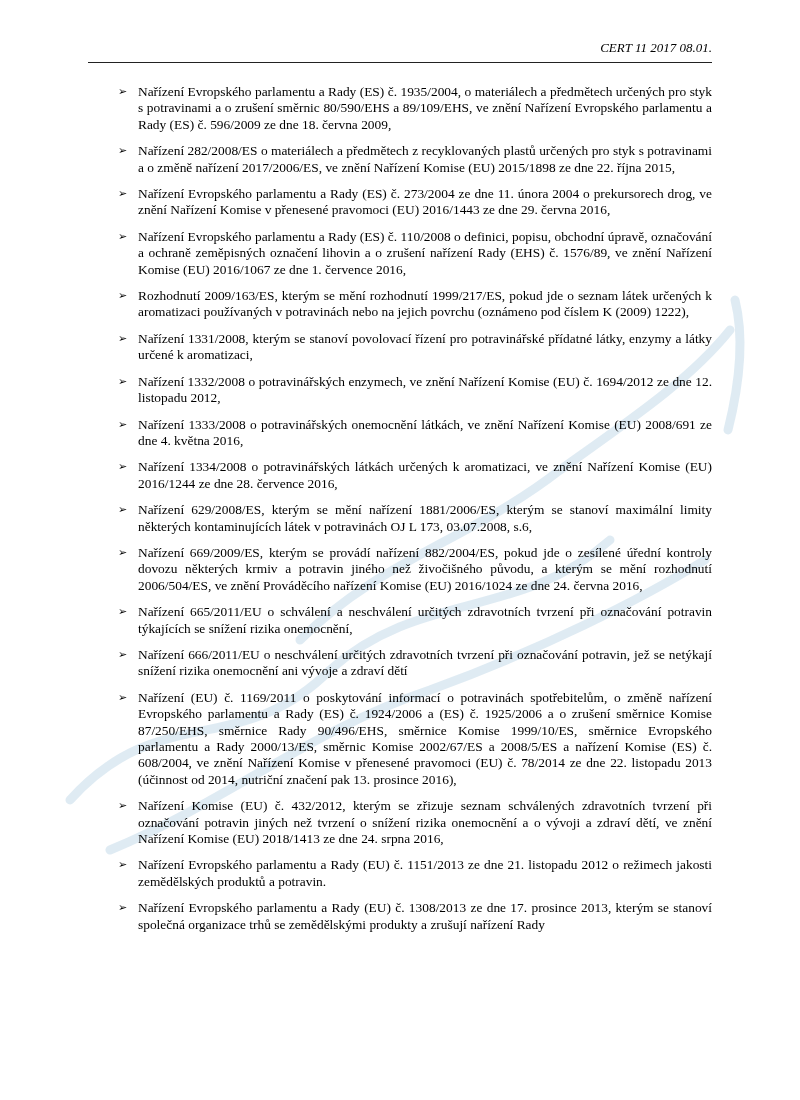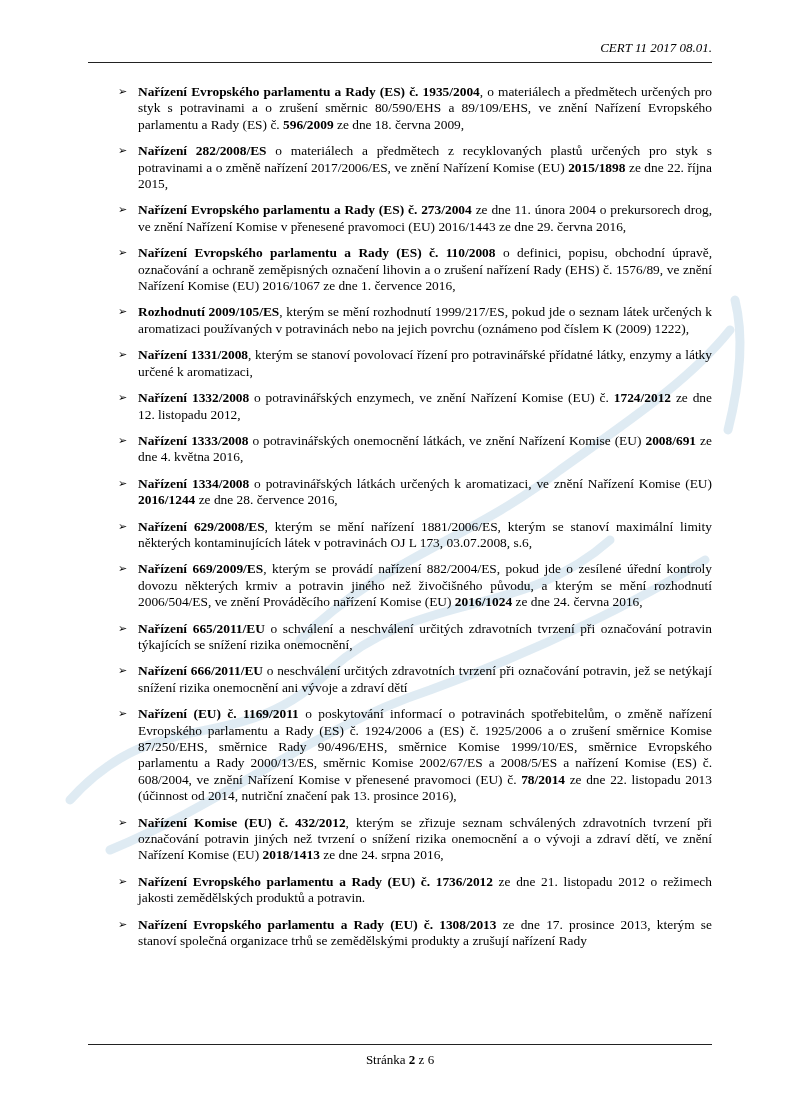--- a/index.html
+++ b/index.html
@@ -43,21 +43,21 @@
     margin-bottom: 10px;
     text-align: justify;
   }
   li.reg-item .bullet {
     position: absolute;
     left: 0;
     top: 0;
     font-size: 11px;
     font-family: "DejaVu Sans", sans-serif;
   }
-  .b { font-weight: bold; }
+  .b { font-weight: normal; }
   .footer {
     position: absolute;
     left: 88px;
     right: 88px;
     bottom: 32px;
     border-top: 1px solid #222;
     padding-top: 7px;
     text-align: center;
     font-size: 13px;
   }
@@ -91,33 +91,30 @@
   <div class="header">
     <span>CERT 11 2017 08.01.</span>
   </div>
 
   <div class="content">
     <ul class="reg-list">
         <li class="reg-item"><span class="bullet">➢</span><span class="b">Nařízení Evropského parlamentu a Rady (ES) č. 1935/2004</span><span>, o materiálech a předmětech určených pro styk s potravinami a o zrušení směrnic 80/590/EHS a 89/109/EHS, ve znění Nařízení Evropského parlamentu a Rady (ES) č. </span><span class="b">596/2009</span><span> ze dne 18. června 2009,</span></li>
         <li class="reg-item"><span class="bullet">➢</span><span class="b">Nařízení 282/2008/ES</span><span> o materiálech a předmětech z recyklovaných plastů určených pro styk s potravinami a o změně nařízení 2017/2006/ES, ve znění Nařízení Komise (EU) </span><span class="b">2015/1898</span><span> ze dne 22. října 2015,</span></li>
         <li class="reg-item"><span class="bullet">➢</span><span class="b">Nařízení Evropského parlamentu a Rady (ES) č. 273/2004</span><span> ze dne 11. února 2004 o prekursorech drog, ve znění Nařízení Komise v přenesené pravomoci (EU) 2016/1443 ze dne 29. června 2016,</span></li>
         <li class="reg-item"><span class="bullet">➢</span><span class="b">Nařízení Evropského parlamentu a Rady (ES) č. 110/2008</span><span> o definici, popisu, obchodní úpravě, označování a ochraně zeměpisných označení lihovin a o zrušení nařízení Rady (EHS) č. 1576/89, ve znění Nařízení Komise (EU) 2016/1067 ze dne 1. července 2016,</span></li>
-        <li class="reg-item"><span class="bullet">➢</span><span class="b">Rozhodnutí 2009/105/ES</span><span>, kterým se mění rozhodnutí 1999/217/ES, pokud jde o seznam látek určených k aromatizaci používaných v potravinách nebo na jejich povrchu (oznámeno pod číslem K (2009) 1222),</span></li>
+        <li class="reg-item"><span class="bullet">➢</span><span class="b">Rozhodnutí 2009/163/ES</span><span>, kterým se mění rozhodnutí 1999/217/ES, pokud jde o seznam látek určených k aromatizaci používaných v potravinách nebo na jejich povrchu (oznámeno pod číslem K (2009) 1222),</span></li>
         <li class="reg-item"><span class="bullet">➢</span><span class="b">Nařízení 1331/2008</span><span>, kterým se stanoví povolovací řízení pro potravinářské přídatné látky, enzymy a látky určené k aromatizaci,</span></li>
-        <li class="reg-item"><span class="bullet">➢</span><span class="b">Nařízení 1332/2008</span><span> o potravinářských enzymech, ve znění Nařízení Komise (EU) č. </span><span class="b">1724/2012</span><span> ze dne 12. listopadu 2012,</span></li>
+        <li class="reg-item"><span class="bullet">➢</span><span class="b">Nařízení 1332/2008</span><span> o potravinářských enzymech, ve znění Nařízení Komise (EU) č. </span><span class="b">1694/2012</span><span> ze dne 12. listopadu 2012,</span></li>
         <li class="reg-item"><span class="bullet">➢</span><span class="b">Nařízení 1333/2008</span><span> o potravinářských onemocnění látkách, ve znění Nařízení Komise (EU) </span><span class="b">2008/691</span><span> ze dne 4. května 2016,</span></li>
         <li class="reg-item"><span class="bullet">➢</span><span class="b">Nařízení 1334/2008</span><span> o potravinářských látkách určených k aromatizaci, ve znění Nařízení Komise (EU) </span><span class="b">2016/1244</span><span> ze dne 28. července 2016,</span></li>
         <li class="reg-item"><span class="bullet">➢</span><span class="b">Nařízení 629/2008/ES</span><span>, kterým se mění nařízení 1881/2006/ES, kterým se stanoví maximální limity některých kontaminujících látek v potravinách OJ L 173, 03.07.2008, s.6,</span></li>
         <li class="reg-item"><span class="bullet">➢</span><span class="b">Nařízení 669/2009/ES</span><span>, kterým se provádí nařízení 882/2004/ES, pokud jde o zesílené úřední kontroly dovozu některých krmiv a potravin jiného než živočišného původu, a kterým se mění rozhodnutí 2006/504/ES, ve znění Prováděcího nařízení Komise (EU) </span><span class="b">2016/1024</span><span> ze dne 24. června 2016,</span></li>
         <li class="reg-item"><span class="bullet">➢</span><span class="b">Nařízení 665/2011/EU</span><span> o schválení a neschválení určitých zdravotních tvrzení při označování potravin týkajících se snížení rizika onemocnění,</span></li>
         <li class="reg-item"><span class="bullet">➢</span><span class="b">Nařízení 666/2011/EU</span><span> o neschválení určitých zdravotních tvrzení při označování potravin, jež se netýkají snížení rizika onemocnění ani vývoje a zdraví dětí</span></li>
         <li class="reg-item"><span class="bullet">➢</span><span class="b">Nařízení (EU) č. 1169/2011</span><span> o poskytování informací o potravinách spotřebitelům, o změně nařízení Evropského parlamentu a Rady (ES) č. 1924/2006 a (ES) č. 1925/2006 a o zrušení směrnice Komise 87/250/EHS, směrnice Rady 90/496/EHS, směrnice Komise 1999/10/ES, směrnice Evropského parlamentu a Rady 2000/13/ES, směrnic Komise 2002/67/ES a 2008/5/ES a nařízení Komise (ES) č. 608/2004, ve znění Nařízení Komise v přenesené pravomoci (EU) č. </span><span class="b">78/2014</span><span> ze dne 22. listopadu 2013 (účinnost od 2014, nutriční značení pak 13. prosince 2016),</span></li>
         <li class="reg-item"><span class="bullet">➢</span><span class="b">Nařízení Komise (EU) č. 432/2012</span><span>, kterým se zřizuje seznam schválených zdravotních tvrzení při označování potravin jiných než tvrzení o snížení rizika onemocnění a o vývoji a zdraví dětí, ve znění Nařízení Komise (EU) </span><span class="b">2018/1413</span><span> ze dne 24. srpna 2016,</span></li>
-        <li class="reg-item"><span class="bullet">➢</span><span class="b">Nařízení Evropského parlamentu a Rady (EU) č. 1736/2012</span><span> ze dne 21. listopadu 2012 o režimech jakosti zemědělských produktů a potravin.</span></li>
+        <li class="reg-item"><span class="bullet">➢</span><span class="b">Nařízení Evropského parlamentu a Rady (EU) č. 1151/2013</span><span> ze dne 21. listopadu 2012 o režimech jakosti zemědělských produktů a potravin.</span></li>
         <li class="reg-item"><span class="bullet">➢</span><span class="b">Nařízení Evropského parlamentu a Rady (EU) č. 1308/2013</span><span> ze dne 17. prosince 2013, kterým se stanoví společná organizace trhů se zemědělskými produkty a zrušují nařízení Rady</span></li>
       </ul>
   </div>
 
-  <div class="footer">
-    <span>Stránka </span><span class="b">2</span><span> z </span><span>6</span>
-  </div>
 
 </div>
 
 </body></html>

